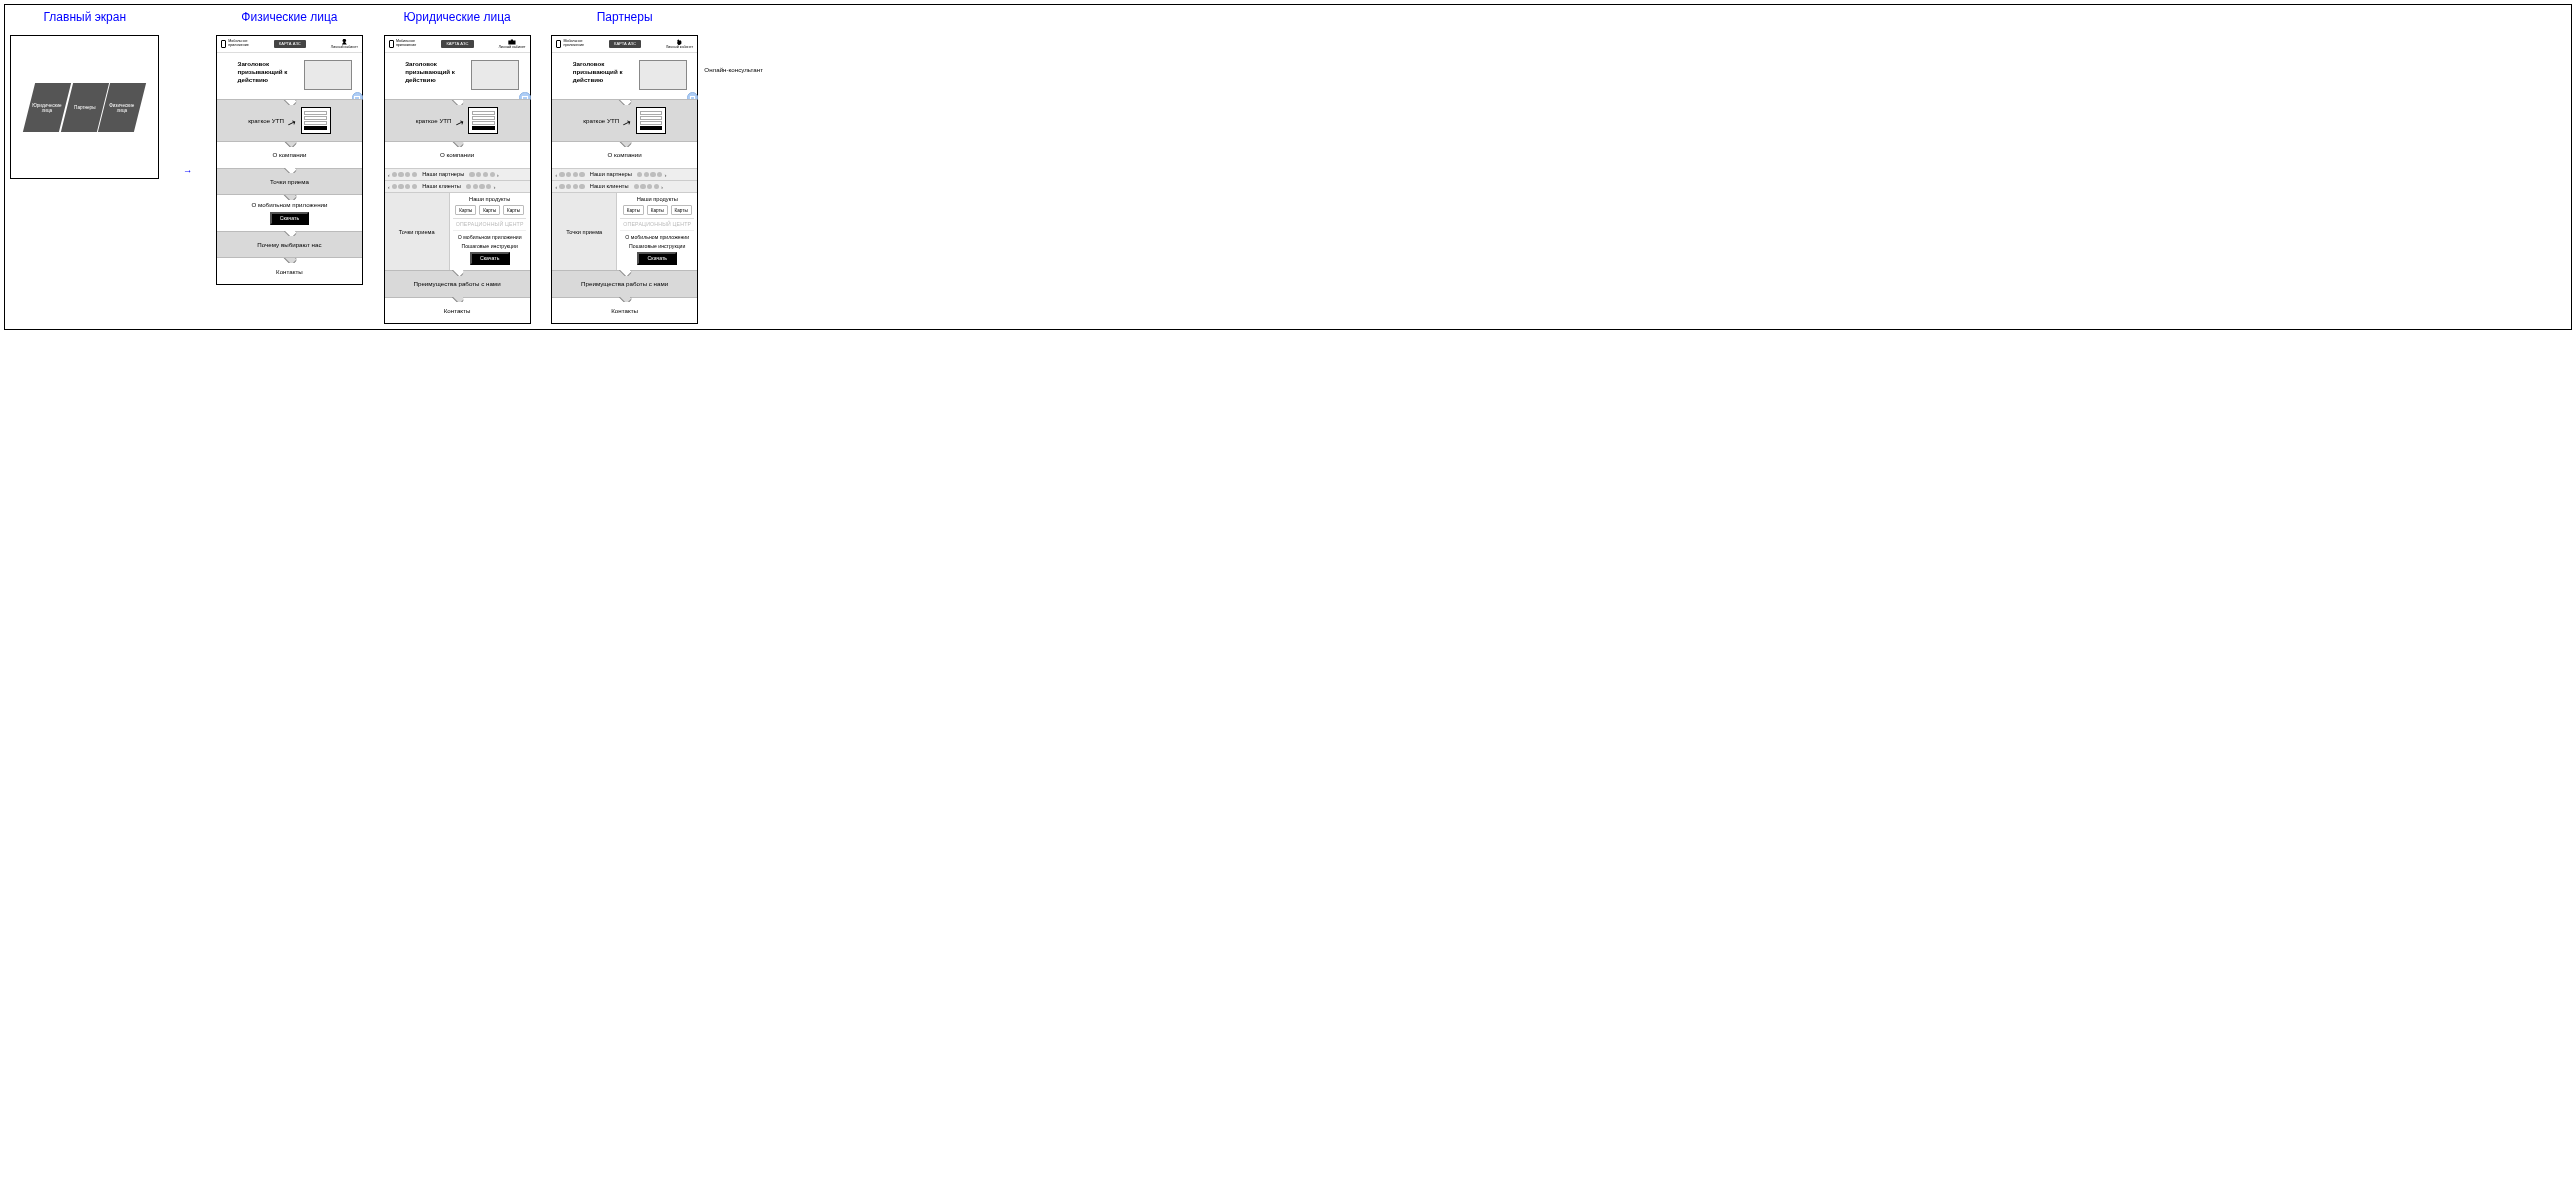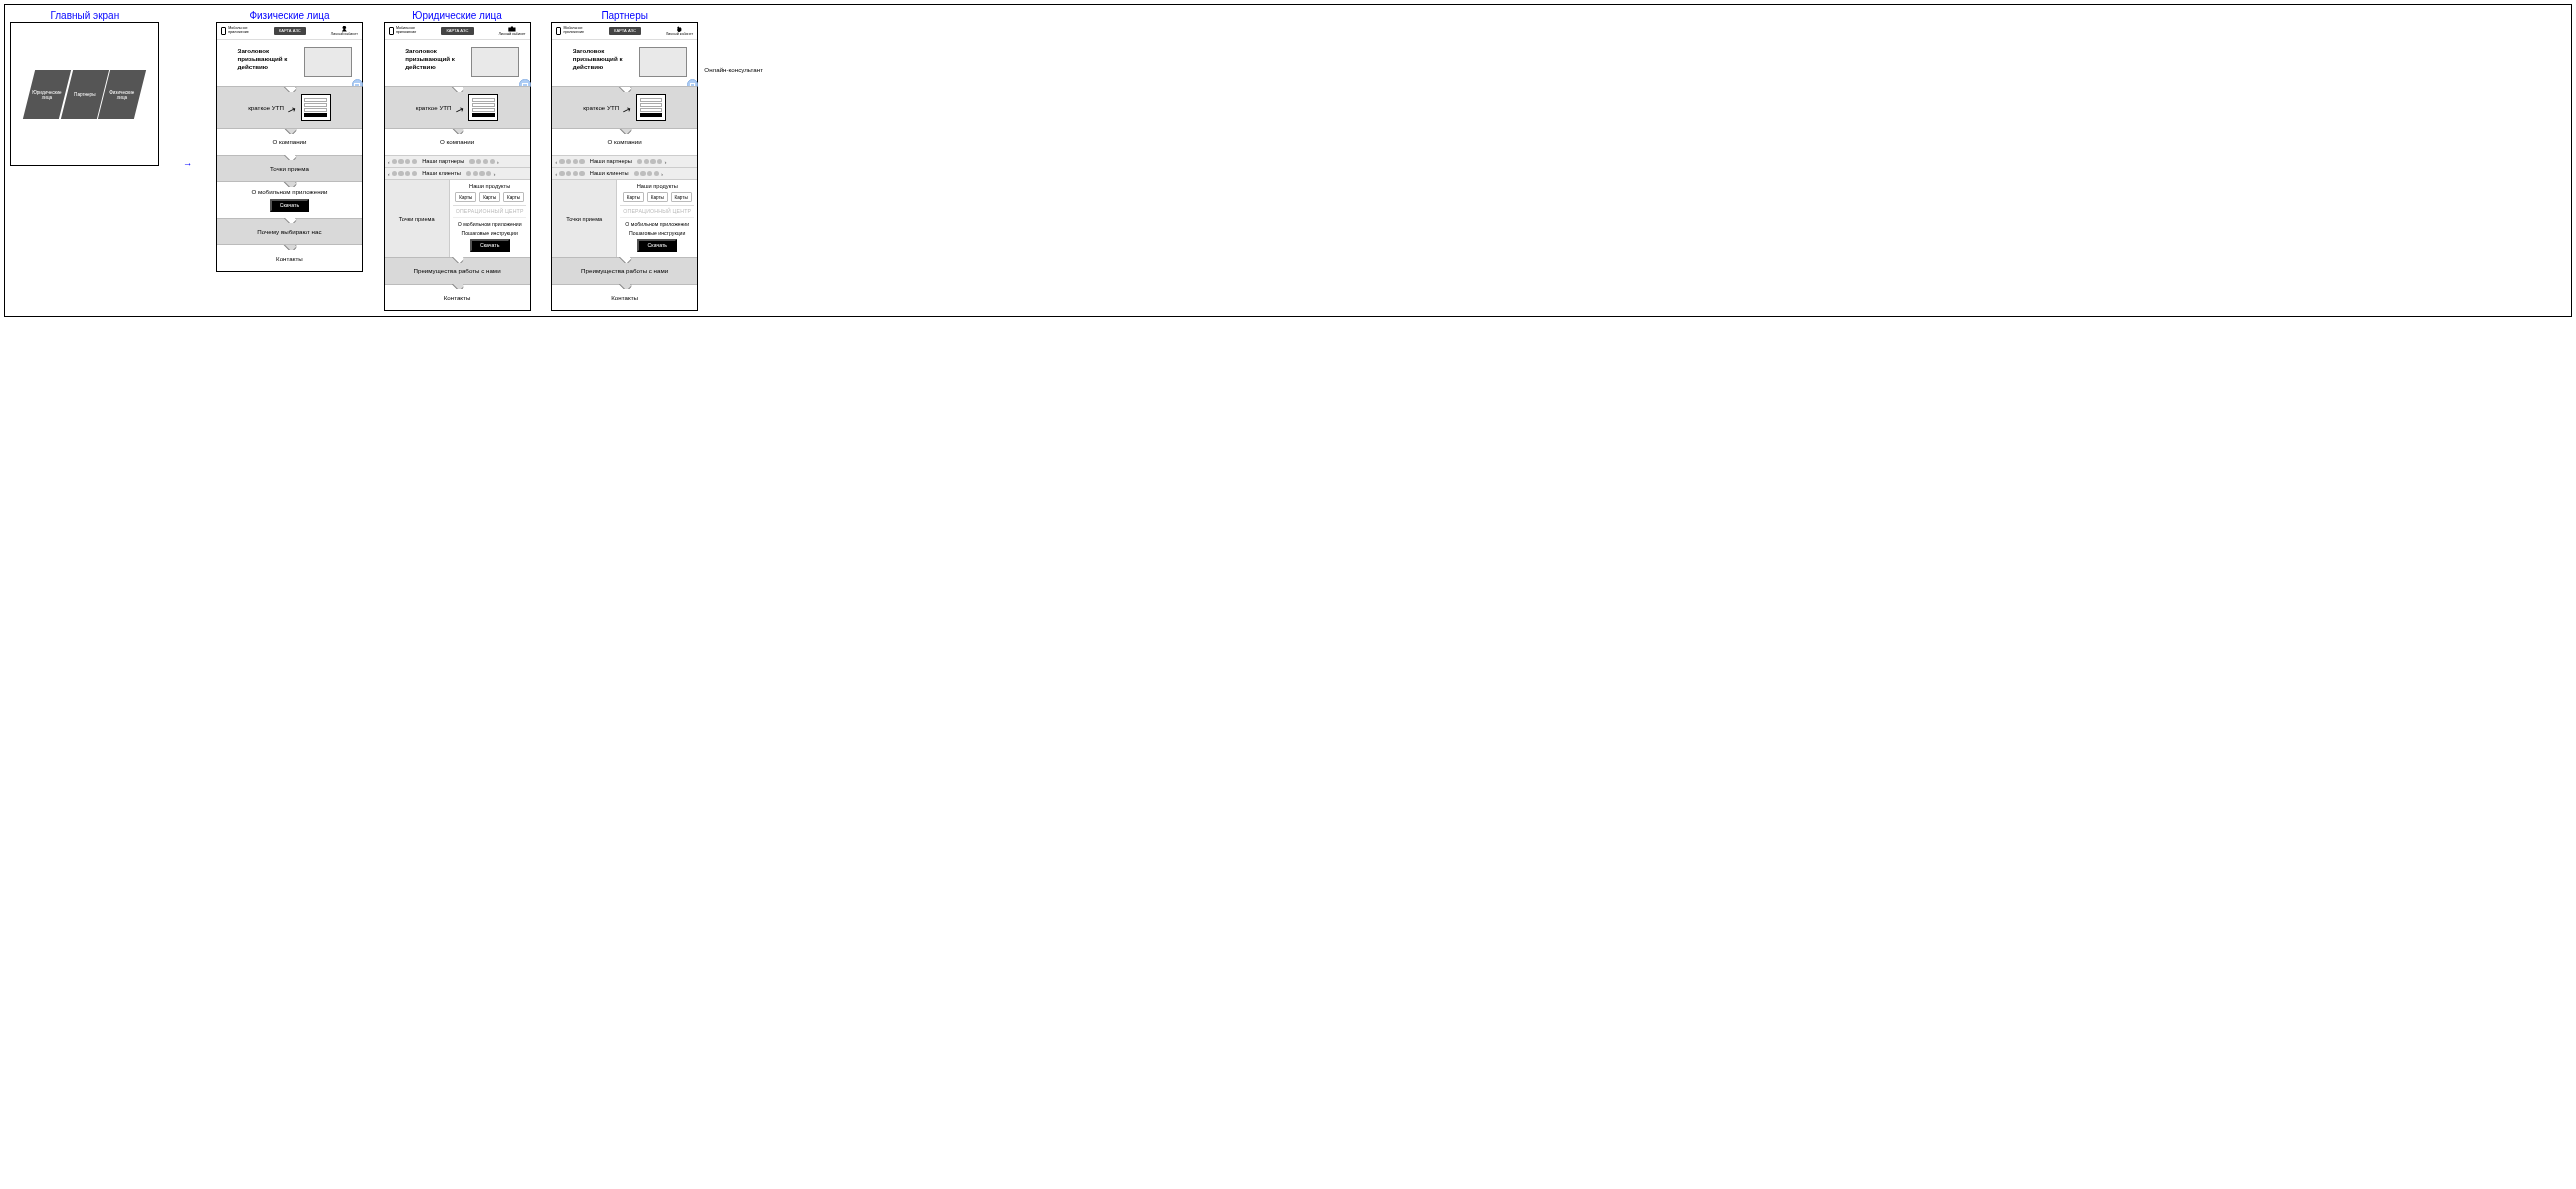--- a/index.html
+++ b/index.html
@@ -1,19 +1,19 @@
 <!DOCTYPE html>
 <html style="font-size:8.2px"><head>
 <meta charset="utf-8">
 <style>
 *{box-sizing:border-box;margin:0;padding:0;font-family:Arial,Helvetica,sans-serif}
 body{background:#fff;padding:4.1px}
 .outer{border:0.5px solid #000;padding:5.2px;display:flex;gap:20.6px;align-items:flex-start}
 .col{display:flex;flex-direction:column;align-items:center}
-.title{color:#0000ff;font-size:10px;margin-bottom:1px}
+.title{color:#0000ff;font-size:12px;margin-bottom:11px}
 .arrow-flow{color:#0000ff;font-size:9.3px;align-self:center;margin:5.2px 3.1px 0 3.1px}
 
 
 .frame{border:0.5px solid #000;background:#fff;padding:4.1px;width:149px;height:144px;display:flex;align-items:center;justify-content:center}
 .tri{display:flex;height:49px;width:111px;--skew:-14deg}
 .tri .seg{background:#555;color:#fff;font-size:4.6px;display:flex;align-items:center;justify-content:center;text-align:center;transform:skewX(var(--skew))}
 .tri .seg span{transform:skewX(14deg);display:block;padding:0 2.1px}
 .tri .gap{width:1.5px}
 .segA{width:36px}.segB{width:36px}.segC{width:36px}
 

